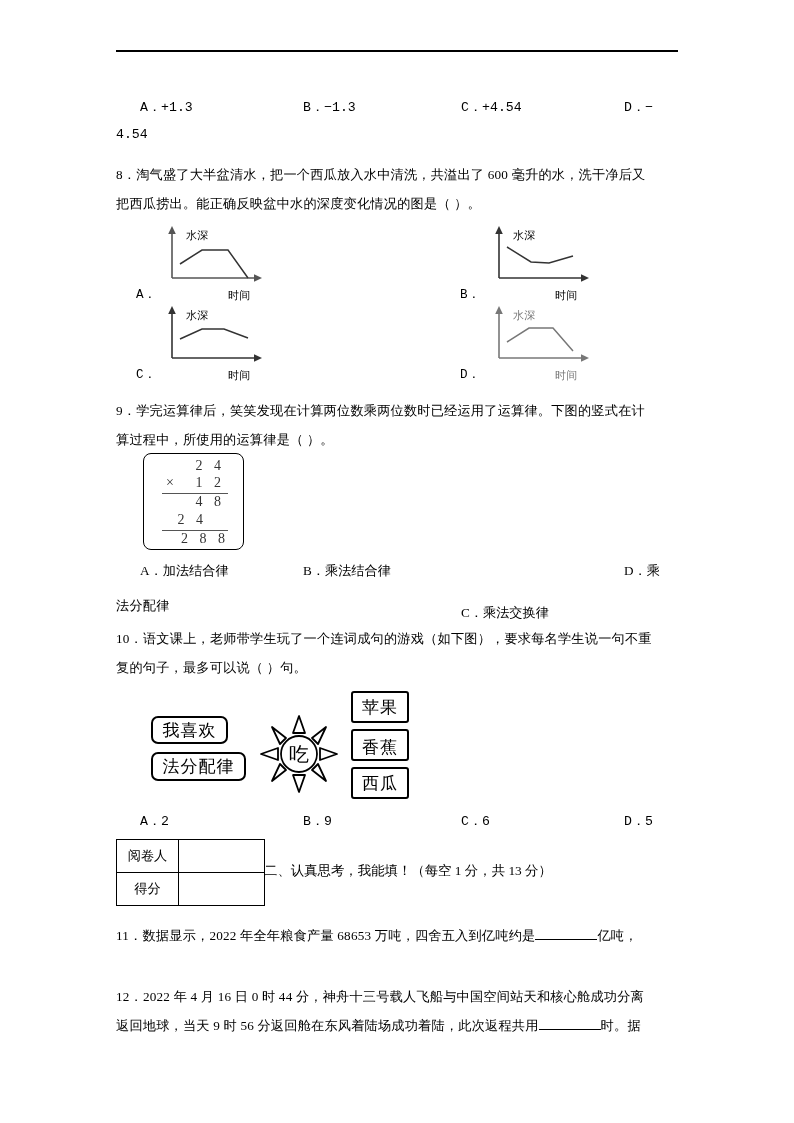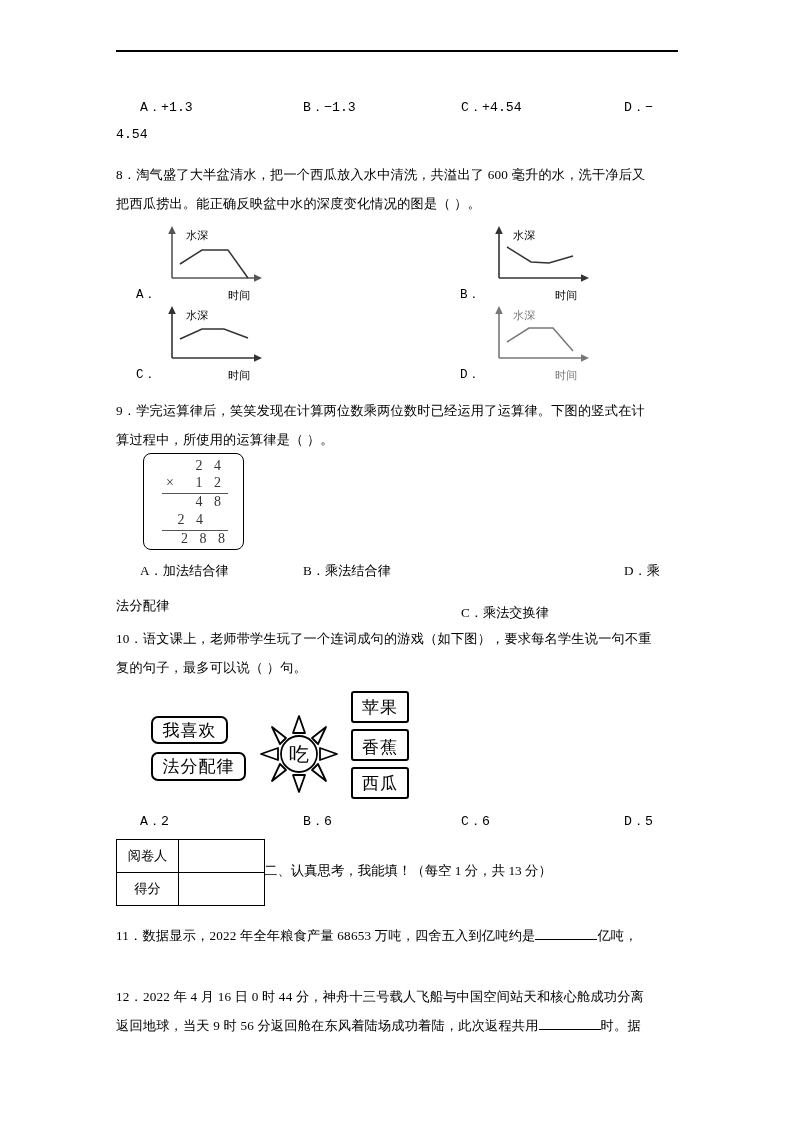--- a/index.html
+++ b/index.html
@@ -242,21 +242,21 @@
   </div>
   <div class="wg-box sq" style="left:351px; top:729px; width:58px; height:32px;align-items:flex-end;">
     <span>香蕉</span>
   </div>
   <div class="wg-box sq" style="left:351px; top:767px; width:58px; height:32px;">
     <span>西瓜</span>
   </div>
 
   <div class="opt-row" style="top:812px;">
     <span style="left:24px;">A．2</span>
-    <span style="left:187px;">B．6</span>
+    <span style="left:187px;">B．9</span>
     <span style="left:345px;">C．6</span>
     <span style="left:508px;">D．5</span>
   </div>
 
   <table class="grade-table" style="left:116px; top:839px;">
     <tbody>
         <tr>
       <td class="lab">阅卷人</td>
       <td class="val"></td>
     </tr>

